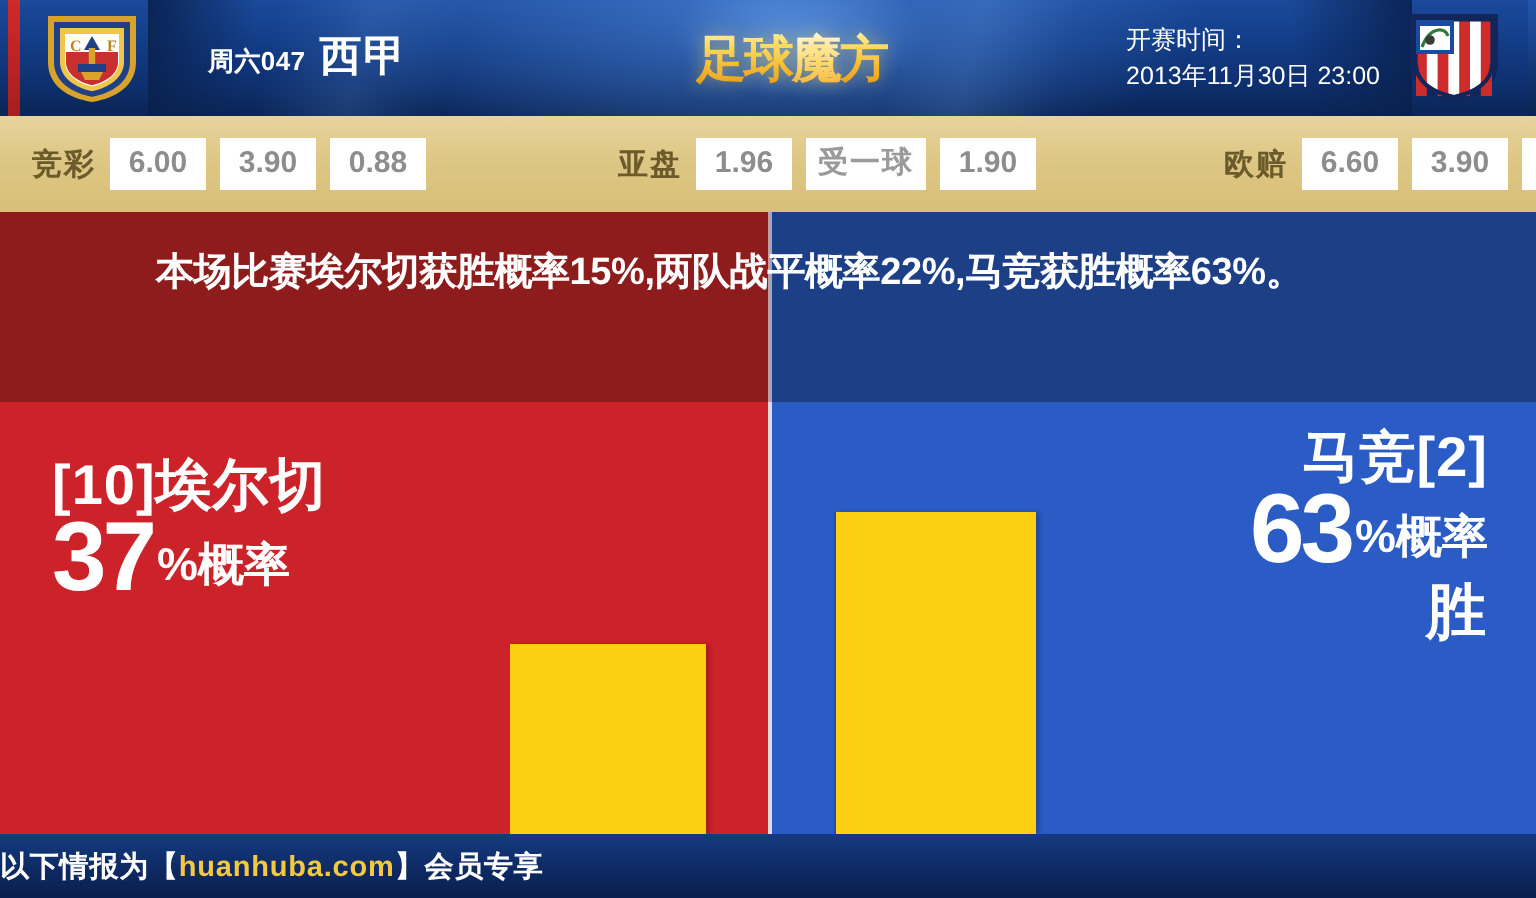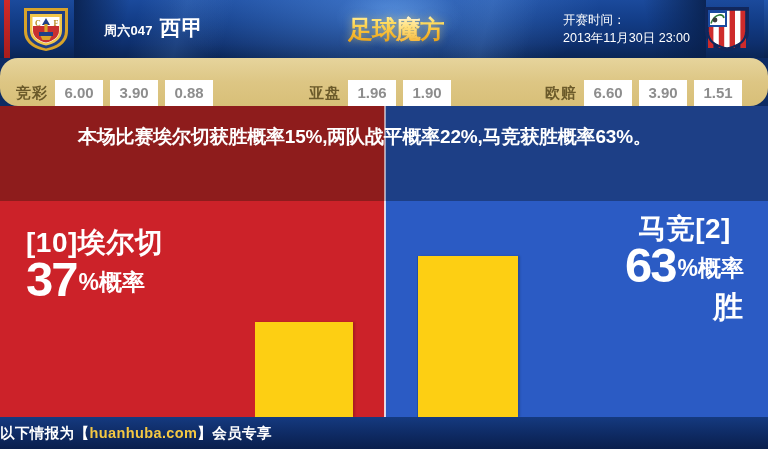--- a/index.html
+++ b/index.html
@@ -80,21 +80,21 @@
     position:absolute;right:78px;top:11px;
     color:#ffffff;text-align:left;line-height:1.45;
   }
   .kickoff-label{font-size:12.5px;}
   .kickoff-value{font-size:12.5px;white-space:nowrap;}
 
   
   .odds{
     position:absolute;left:0;top:58px;width:768px;height:48px;
     background:linear-gradient(180deg,#e6d49c 0%,#ddc684 50%,#d8bf78 100%);
-    display:flex;align-items:flex-end;border-radius:18px;
+    display:flex;align-items:center;
   }
   .odds-group{display:flex;align-items:center;gap:7px;}
   .g1{margin-left:16px;}
   .g2{margin-left:96px;}
   .g3{margin-left:94px;}
   .odds-title{
     font-size:15px;font-weight:bold;color:#6b5a2a;letter-spacing:1px;
     white-space:nowrap;
   }
   .odds-chip{
@@ -129,21 +129,20 @@
   .bar-left{left:255px;top:121px;width:98px;height:95px;box-shadow:2px 0 2px rgba(0,0,0,.18);}
   .bar-right{left:418px;top:55px;width:100px;height:161px;box-shadow:2px 0 2px rgba(0,0,0,.18), -1px 0 0 rgba(0,0,0,.15);}
 
   
   .team{position:absolute;color:#ffffff;}
   .team-left{left:26px;top:28px;text-align:left;}
   .team-right{right:24px;top:14px;text-align:right;}
   .team-name{
     font-size:28px;font-weight:bold;line-height:1.02;letter-spacing:.5px;
     white-space:nowrap;
-    text-align:center;
   }
   .pct-line{display:flex;align-items:flex-end;margin-top:-2px;}
   .team-right .pct-line{justify-content:flex-end;}
   .pct-num{
     font-size:49px;font-weight:bold;line-height:.94;letter-spacing:-2px;
   }
   .pct-suffix{
     font-size:23px;font-weight:bold;line-height:1;
     padding-bottom:8px;margin-left:2px;letter-spacing:0;white-space:nowrap;
   }
@@ -226,20 +225,21 @@
     <div class="odds-group g1">
       <span class="odds-title">竞彩</span>
       <span class="odds-chip">6.00</span>
       <span class="odds-chip">3.90</span>
       <span class="odds-chip">0.88</span>
     </div>
 
     <div class="odds-group g2">
       <span class="odds-title">亚盘</span>
       <span class="odds-chip">1.96</span>
+      <span class="odds-chip hcap">受一球</span>
       <span class="odds-chip">1.90</span>
     </div>
 
     <div class="odds-group g3">
       <span class="odds-title">欧赔</span>
       <span class="odds-chip">6.60</span>
       <span class="odds-chip">3.90</span>
       <span class="odds-chip">1.51</span>
     </div>
   </div>

